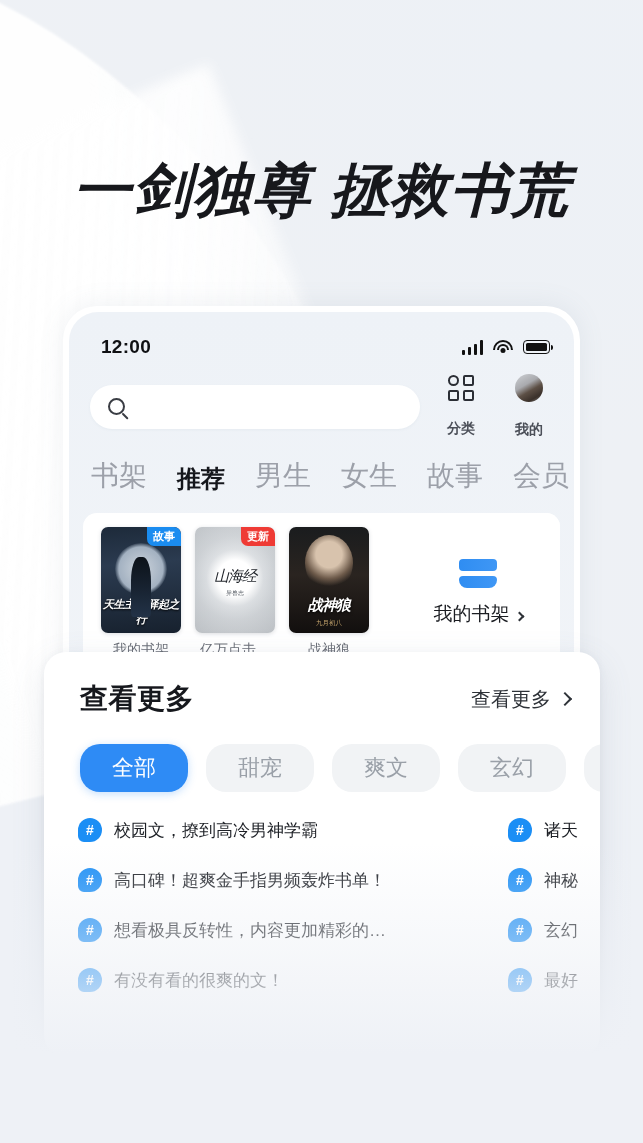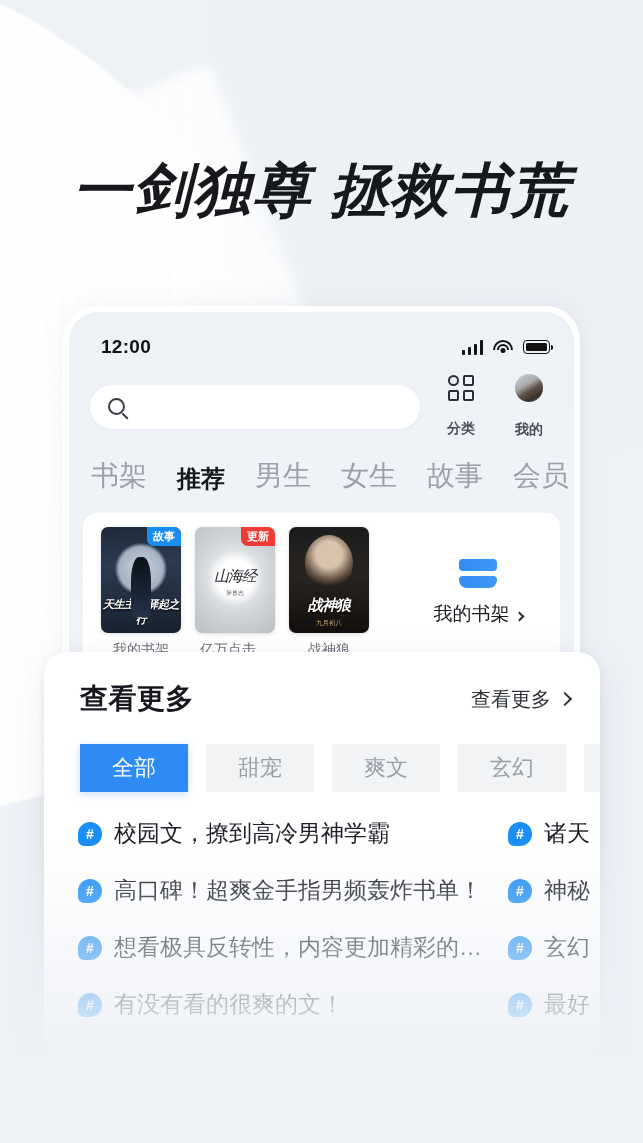--- a/index.html
+++ b/index.html
@@ -205,42 +205,42 @@
   }
   #plaza-title { font-size:28px; font-weight:bold; color:#16181d; letter-spacing:.5px; }
   #plaza-more { display:flex; align-items:center; gap:9px; font-size:20px; color:#2e3238; white-space:nowrap; }
   .chev { width:10px; height:10px; border-top:2.4px solid #2e3238; border-right:2.4px solid #2e3238; transform:rotate(45deg); display:inline-block; }
   .chev.sm { width:7px; height:7px; border-width:2px; }
 
   #chips { display:flex; gap:18px; padding:26px 0 0 36px; }
   .chip {
     flex:none;
     height:48px; min-width:108px;
-    border-radius:0;
+    border-radius:20px;
     background:#f1f3f5;
     color:#9aa0a8;
     font-size:22px;
     display:flex; align-items:center; justify-content:center;
     padding:0 22px;
     white-space:nowrap;
   }
   .chip.active { background:#2e8bf5; color:#ffffff; box-shadow:0 2px 8px rgba(46,139,245,.28); }
 
   #plaza-lists { display:flex; padding:26px 0 0 34px; gap:0; }
   .plaza-col { display:flex; flex-direction:column; gap:26px; }
   .plaza-col.left { width:430px; flex:none; }
   .plaza-col.right { width:140px; flex:none; }
   .topic { display:flex; align-items:center; gap:12px; }
   .hash {
     width:24px; height:24px; flex:none; position:relative;
     background:#1b8ef5; border-radius:50% 50% 50% 6px;
     display:flex; align-items:center; justify-content:center;
   }
   .hash b { color:#fff; font-size:14px; font-weight:bold; line-height:1; transform:translateY(-.5px); }
-  .topic-text { font-size:23px; color:#1d2026; white-space:nowrap; overflow:hidden; text-overflow:ellipsis; }
+  .topic-text { font-size:17px; color:#1d2026; white-space:nowrap; overflow:hidden; text-overflow:ellipsis; }
 
   
   #blur-zone {
     position:absolute; left:70px; right:63px; top:1050px; bottom:0;
     filter:blur(5px);
     opacity:.85;
     overflow:hidden;
   }
   #blur-inner { display:flex; gap:26px; padding:10px 16px 0 16px; }
   .bcard { display:flex; gap:12px; width:46%; }

